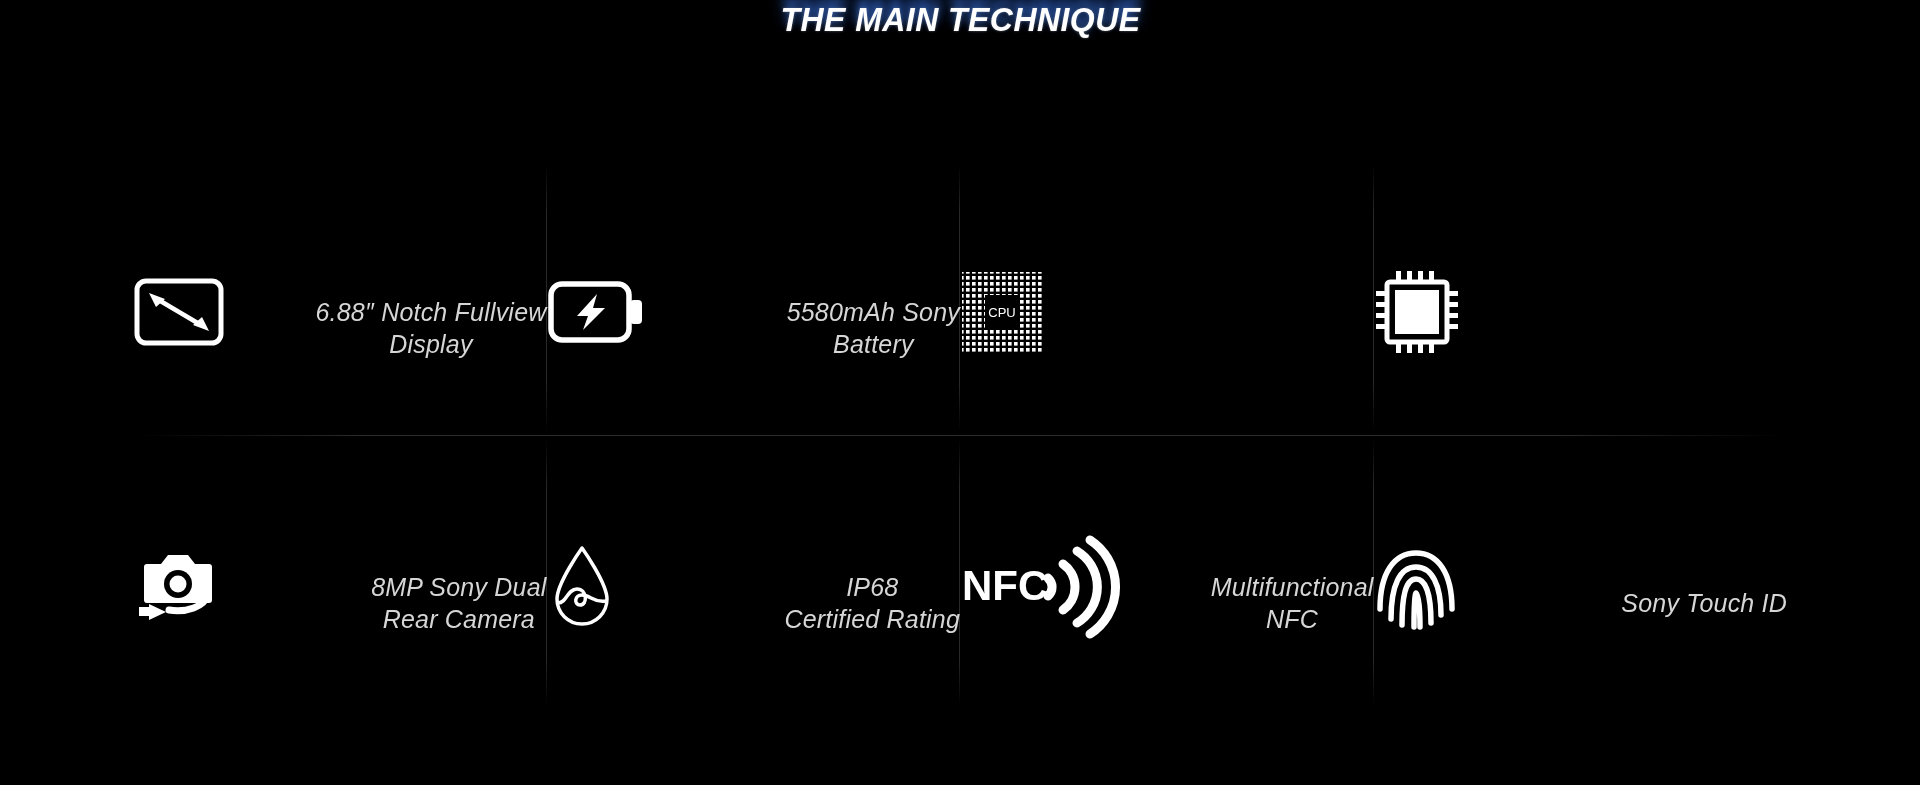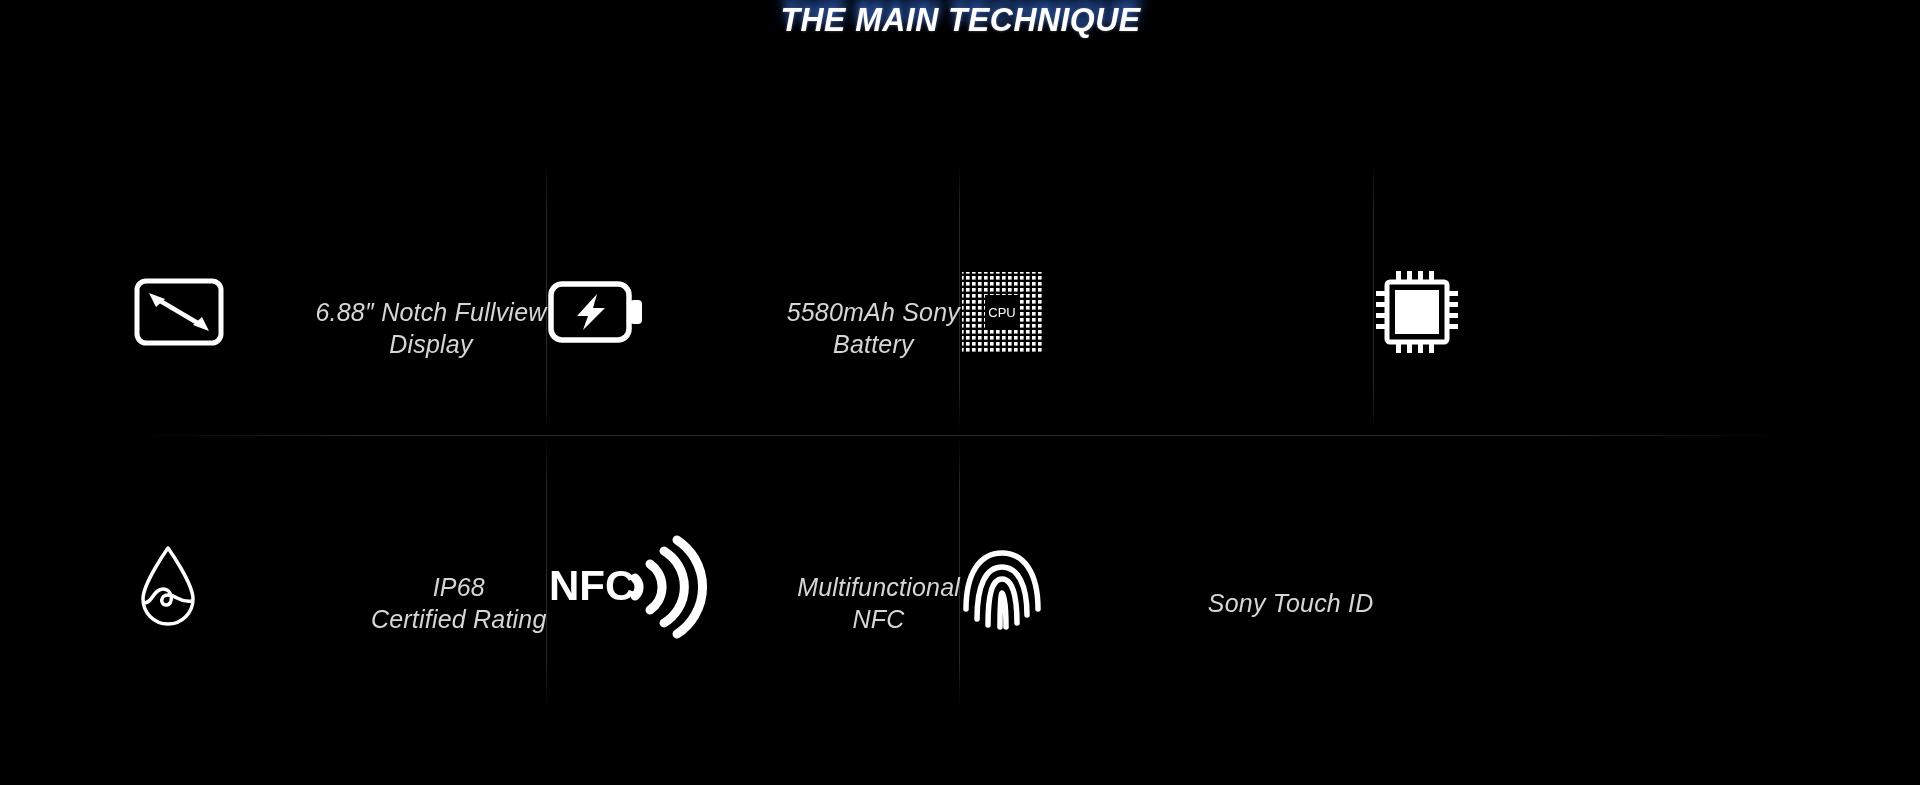--- a/index.html
+++ b/index.html
@@ -182,20 +182,35 @@
             <rect x="72" y="33" width="12" height="5"></rect>
           <rect x="72" y="44" width="12" height="5"></rect>
             <rect x="72" y="55" width="12" height="5"></rect>
         </g>
         <rect x="13" y="13" width="60" height="60" rx="3" ry="3" fill="none" stroke="#ffffff" stroke-width="5"></rect>
         <rect x="21" y="21" width="44" height="44" fill="#ffffff"></rect>
       </svg>
     </div>
   </div>
 
+  <div class="feature-card vdiv">
+    <div class="icon-wrap">
+      <svg width="94" height="82" viewBox="0 0 94 82">
+        <path d="M14 18 h14 l7 -9 h20 l7 9 h14 a3 3 0 0 1 3 3 v33 a3 3 0 0 1 -3 3
+                 h-62 a3 3 0 0 1 -3 -3 v-33 a3 3 0 0 1 3 -3 z" fill="#ffffff"></path>
+        <circle cx="45" cy="38" r="14" fill="#000000"></circle>
+        <circle cx="45" cy="38" r="8.5" fill="#ffffff"></circle>
+        <path d="M74 50 a30 17 0 0 1 -38 14" fill="none" stroke="#ffffff" stroke-width="7" stroke-linecap="round"></path>
+        <polygon points="16,58 16,74 33,66" fill="#ffffff"></polygon>
+        <rect x="6" y="61" width="14" height="9" fill="#ffffff"></rect>
+      </svg>
+    </div>
+    <div class="feature-label">8MP Sony Dual
+Rear Camera</div>
+  </div>
 
   <div class="feature-card vdiv">
     <div class="icon-wrap">
       <svg width="70" height="88" viewBox="0 0 70 88">
         <path d="M35 5 C35 5 10 40 10 56 a25 25 0 0 0 50 0 C60 40 35 5 35 5 Z" fill="none" stroke="#ffffff" stroke-width="3.5" stroke-linejoin="round"></path>
         <path d="M11 60 C20 60 20 46 30 46 C40 46 41 62 33 62 C27 62 27 52 35 52 C44 52 46 60 59 58" fill="none" stroke="#ffffff" stroke-width="3.5" stroke-linecap="round"></path>
       </svg>
     </div>
     <div class="feature-label">IP68
 Certified Rating</div>

